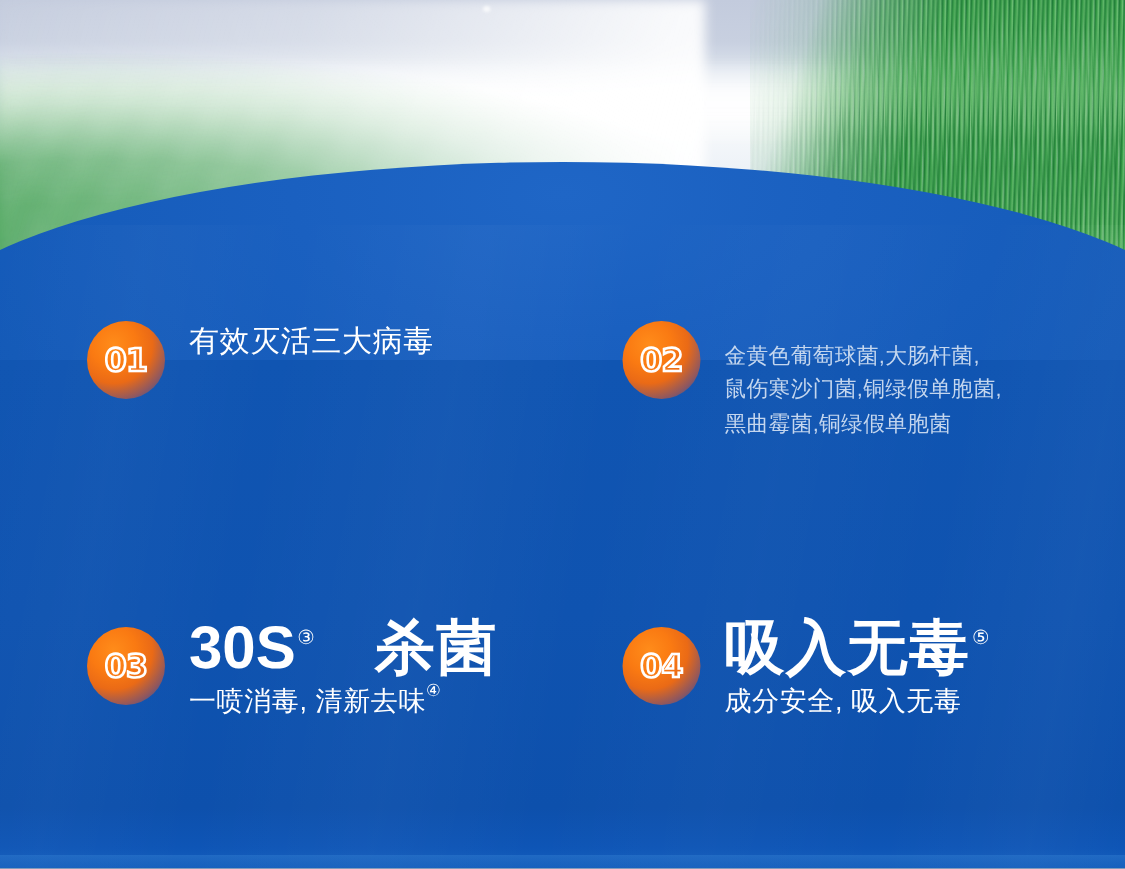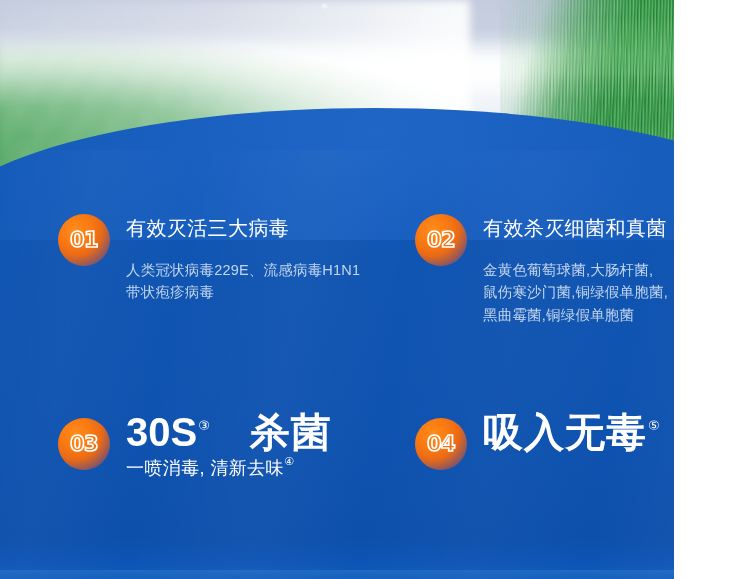--- a/index.html
+++ b/index.html
@@ -7,21 +7,21 @@
     margin: 0;
     padding: 0;
     background: #ffffff;
   }
   body {
     font-family: "Liberation Sans", "DejaVu Sans", sans-serif;
   }
 
   #banner {
     position: relative;
-    width: 674px;
+    width: 750px;
     height: 579px;
     overflow: hidden;
     background: #737373;
   }
 
   
   .scene {
     position: absolute;
     left: 0; top: 0;
     width: 750px;
@@ -321,33 +321,28 @@
   <div class="panel-footline"></div>
 
   <div class="features">
 
     <div class="feature" id="feature-1">
       <div class="badge">
         <span class="badge-num">01</span>
       </div>
       <div class="feature-text">
         <div class="subline"><span>有效灭活三大病毒</span><span class="sup"></span></div>
-        <div class="desc">
-          <div class="desc-line">人类冠状病毒229E、流感病毒H1N1</div>
-          <div class="desc-line">带状疱疹病毒</div>
-        </div>
       </div>
     </div>
 
     <div class="feature" id="feature-2">
       <div class="badge">
         <span class="badge-num">02</span>
       </div>
       <div class="feature-text">
-        <div class="subline"><span>有效杀灭细菌和真菌</span><span class="sup"></span></div>
         <div class="desc">
           <div class="desc-line">金黄色葡萄球菌,大肠杆菌,</div>
           <div class="desc-line">鼠伤寒沙门菌,铜绿假单胞菌,</div>
           <div class="desc-line">黑曲霉菌,铜绿假单胞菌</div>
         </div>
       </div>
     </div>
 
     <div class="feature" id="feature-3">
       <div class="badge">
@@ -358,17 +353,18 @@
         <div class="subline"><span>一喷消毒, 清新去味</span><span class="sup">④</span></div>
       </div>
     </div>
 
     <div class="feature" id="feature-4">
       <div class="badge">
         <span class="badge-num">04</span>
       </div>
       <div class="feature-text">
         <div class="headline"><span>吸入无毒</span><span class="sup">⑤</span></div>
+        <div class="subline"><span>成分安全, 吸入无毒</span><span class="sup"></span></div>
       </div>
     </div>
 
   </div>
 </div>
 
 </body></html>

